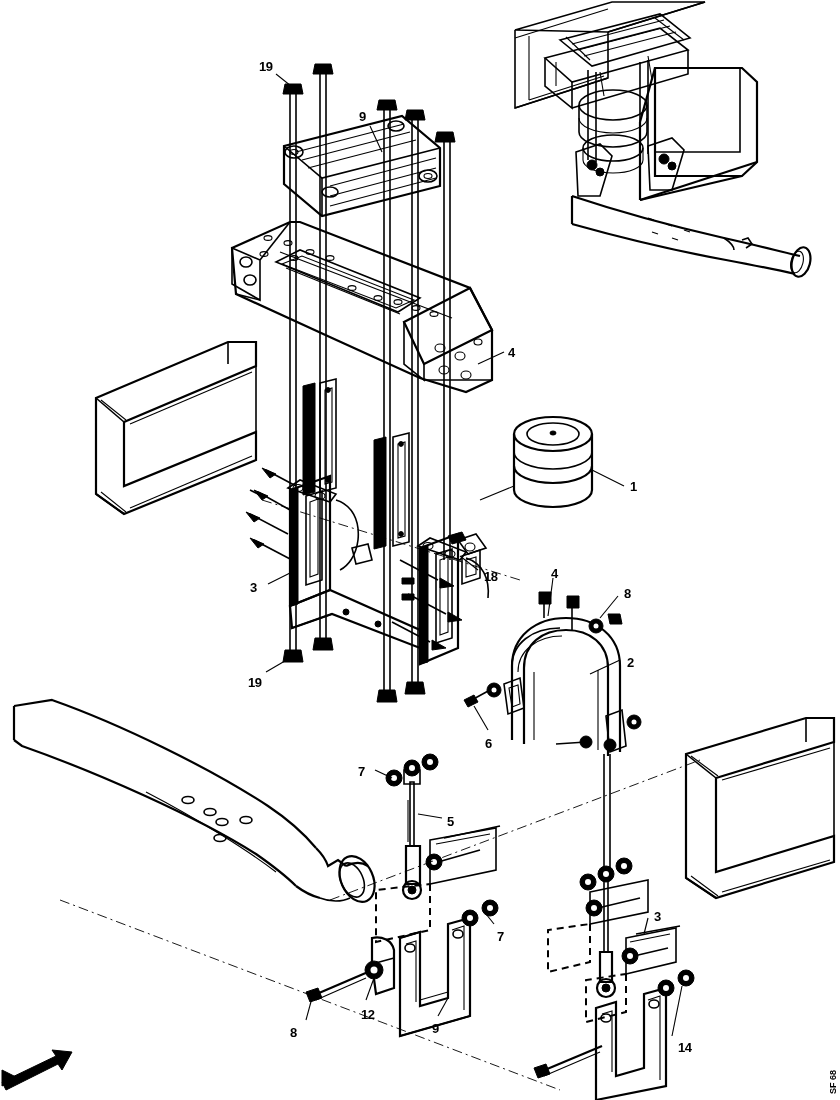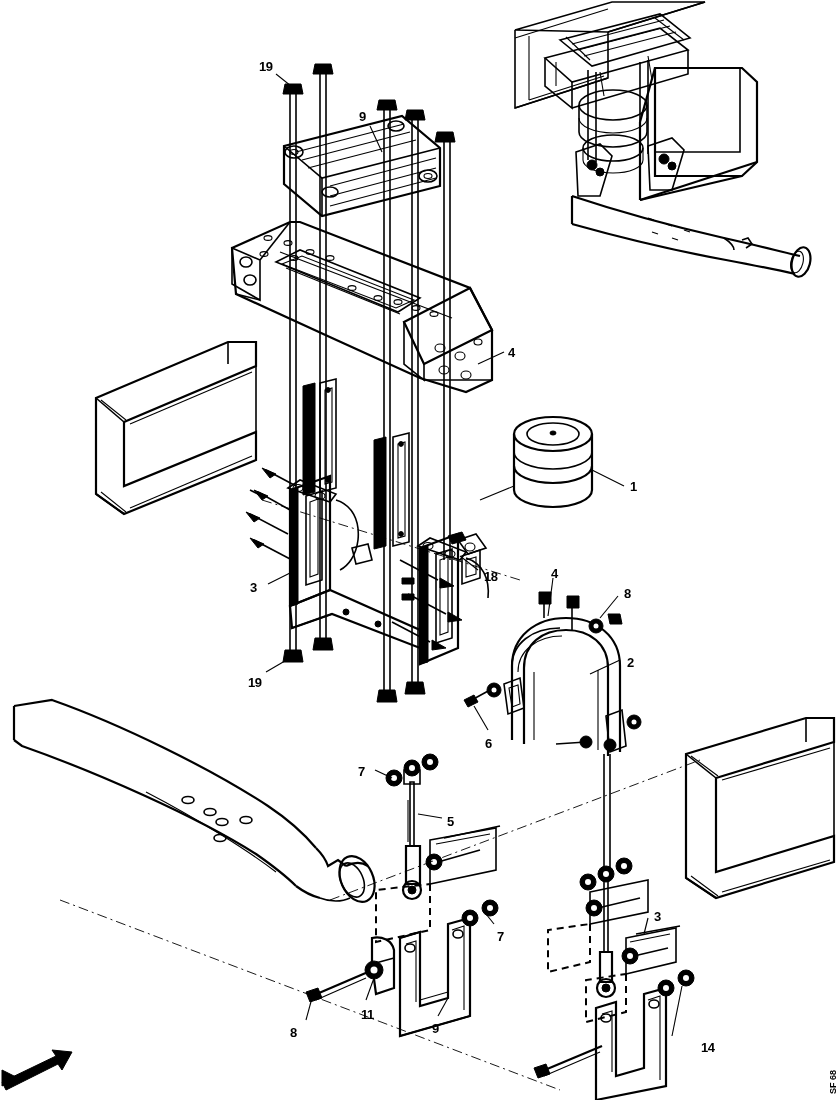--- a/index.html
+++ b/index.html
@@ -465,24 +465,24 @@
 <div class="callout" style="left:630px;top:480px">1</div>
 <div class="callout" style="left:627px;top:656px">2</div>
 <div class="callout" style="left:250px;top:581px">3</div>
 <div class="callout" style="left:551px;top:567px">4</div>
 <div class="callout" style="left:447px;top:815px">5</div>
 <div class="callout" style="left:485px;top:737px">6</div>
 <div class="callout" style="left:358px;top:765px">7</div>
 <div class="callout" style="left:624px;top:587px">8</div>
 <div class="callout" style="left:432px;top:1022px">9</div>
 <div class="callout" style="left:290px;top:1026px">8</div>
-<div class="callout" style="left:361px;top:1008px">11</div>
+<div class="callout" style="left:361px;top:1008px">12</div>
 <div class="callout" style="left:654px;top:910px">3</div>
 <div class="callout" style="left:497px;top:930px">7</div>
-<div class="callout" style="left:701px;top:1041px">14</div>
+<div class="callout" style="left:678px;top:1041px">14</div>
 <div class="callout" style="left:484px;top:570px">18</div>
 <div class="callout" style="left:508px;top:346px">4</div>
 <div class="callout" style="left:359px;top:110px">9</div>
 <div class="callout" style="left:248px;top:676px">19</div>
 <div class="callout" style="left:259px;top:60px">19</div>
 
 <div class="fignum">SF 68</div>
 
 </div>
 

